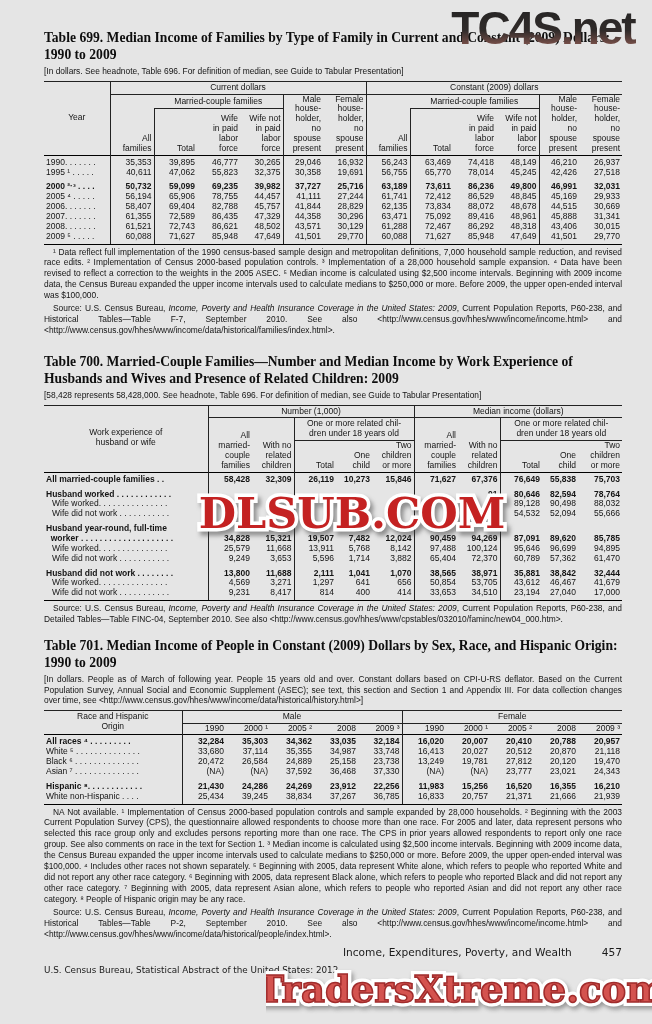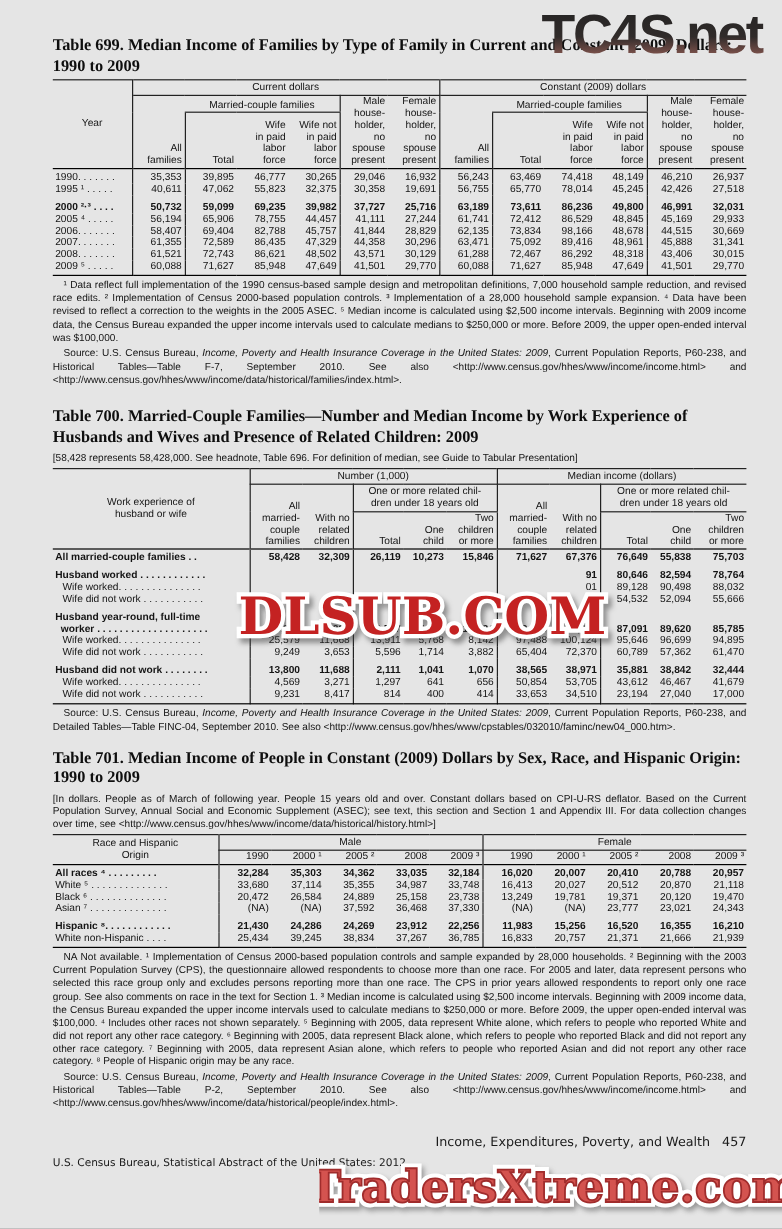--- a/index.html
+++ b/index.html
@@ -21,36 +21,37 @@
   .vl{border-left:1px solid #222;}
   tbody tr:first-child td{border-top:1.6px solid #000;padding-top:2px;}
   tbody tr:last-child td{border-bottom:1.6px solid #000;padding-bottom:2px;}
   tr.gap td{padding-top:5px;font-weight:bold;}
   tr.bold td{font-weight:bold;}
   td.ind{padding-left:8px;}
   .fn{font-size:8.4px;line-height:1.3;text-align:justify;text-indent:9px;margin:2px 0 0 0;}
   .src em{}
   .footer-sec{position:absolute;left:44px;width:578px;top:946px;text-align:right;
               font-family:"DejaVu Sans",sans-serif;font-size:10.6px;color:#1a1a1a;}
-  .footer-sec .pg{padding-left:10px;}
+  .footer-sec .pg{padding-left:10px;margin-left:20px;}
   .credit{position:absolute;left:44px;top:965px;font-family:"DejaVu Sans",sans-serif;
           font-size:8.8px;color:#1a1a1a;}
   .wm{position:absolute;pointer-events:none;}
   .wm-top{top:-2px;right:-4px;}
   .wm-mid{left:184px;top:480px;}
   .wm-bot{left:266px;top:962px;}
 </style>
 </head>
 <body>
 
 <div class="page">
   <div class="content">
 
     <div class="sect">
       <p class="tbl-title">Table 699. Median Income of Families by Type of Family in Current and Constant (2009) Dollars: 1990 to 2009</p>
+      <p class="headnote">[In dollars. See headnote, Table 696. For definition of median, see Guide to Tabular Presentation]</p>
       <table>
         <colgroup>
           <col style="width:66px">
             <col style="width:44px">
             <col style="width:43px">
             <col style="width:43px">
           <col style="width:43px">
             <col style="width:40px">
             <col style="width:43px">
             <col style="width:44px">
@@ -183,21 +184,21 @@
             <tr>
               <td class="lbl vr">2006. . . . . . .</td>
               <td class="num vr">58,407</td>
               <td class="num">69,404</td>
               <td class="num">82,788</td>
               <td class="num vr">45,757</td>
               <td class="num">41,844</td>
               <td class="num vr">28,829</td>
               <td class="num vr">62,135</td>
               <td class="num">73,834</td>
-              <td class="num">98,166</td>
+              <td class="num">88,072</td>
               <td class="num vr">48,678</td>
               <td class="num">44,515</td>
               <td class="num">30,669</td>
             </tr>
             <tr>
               <td class="lbl vr">2007. . . . . . .</td>
               <td class="num vr">61,355</td>
               <td class="num">72,589</td>
               <td class="num">86,435</td>
               <td class="num vr">47,329</td>
@@ -508,21 +509,21 @@
             </tr>
             <tr>
               <td class="lbl vr">Black ⁶ . . . . . . . . . . . . . .</td>
               <td class="num">20,472</td>
               <td class="num">26,584</td>
               <td class="num">24,889</td>
               <td class="num">25,158</td>
               <td class="num vr">23,738</td>
               <td class="num">13,249</td>
               <td class="num">19,781</td>
-              <td class="num">19,371</td>
+              <td class="num">27,812</td>
               <td class="num">20,120</td>
               <td class="num">19,470</td>
             </tr>
             <tr>
               <td class="lbl vr">Asian ⁷ . . . . . . . . . . . . . .</td>
               <td class="num">(NA)</td>
               <td class="num">(NA)</td>
               <td class="num">37,592</td>
               <td class="num">36,468</td>
               <td class="num vr">37,330</td>

